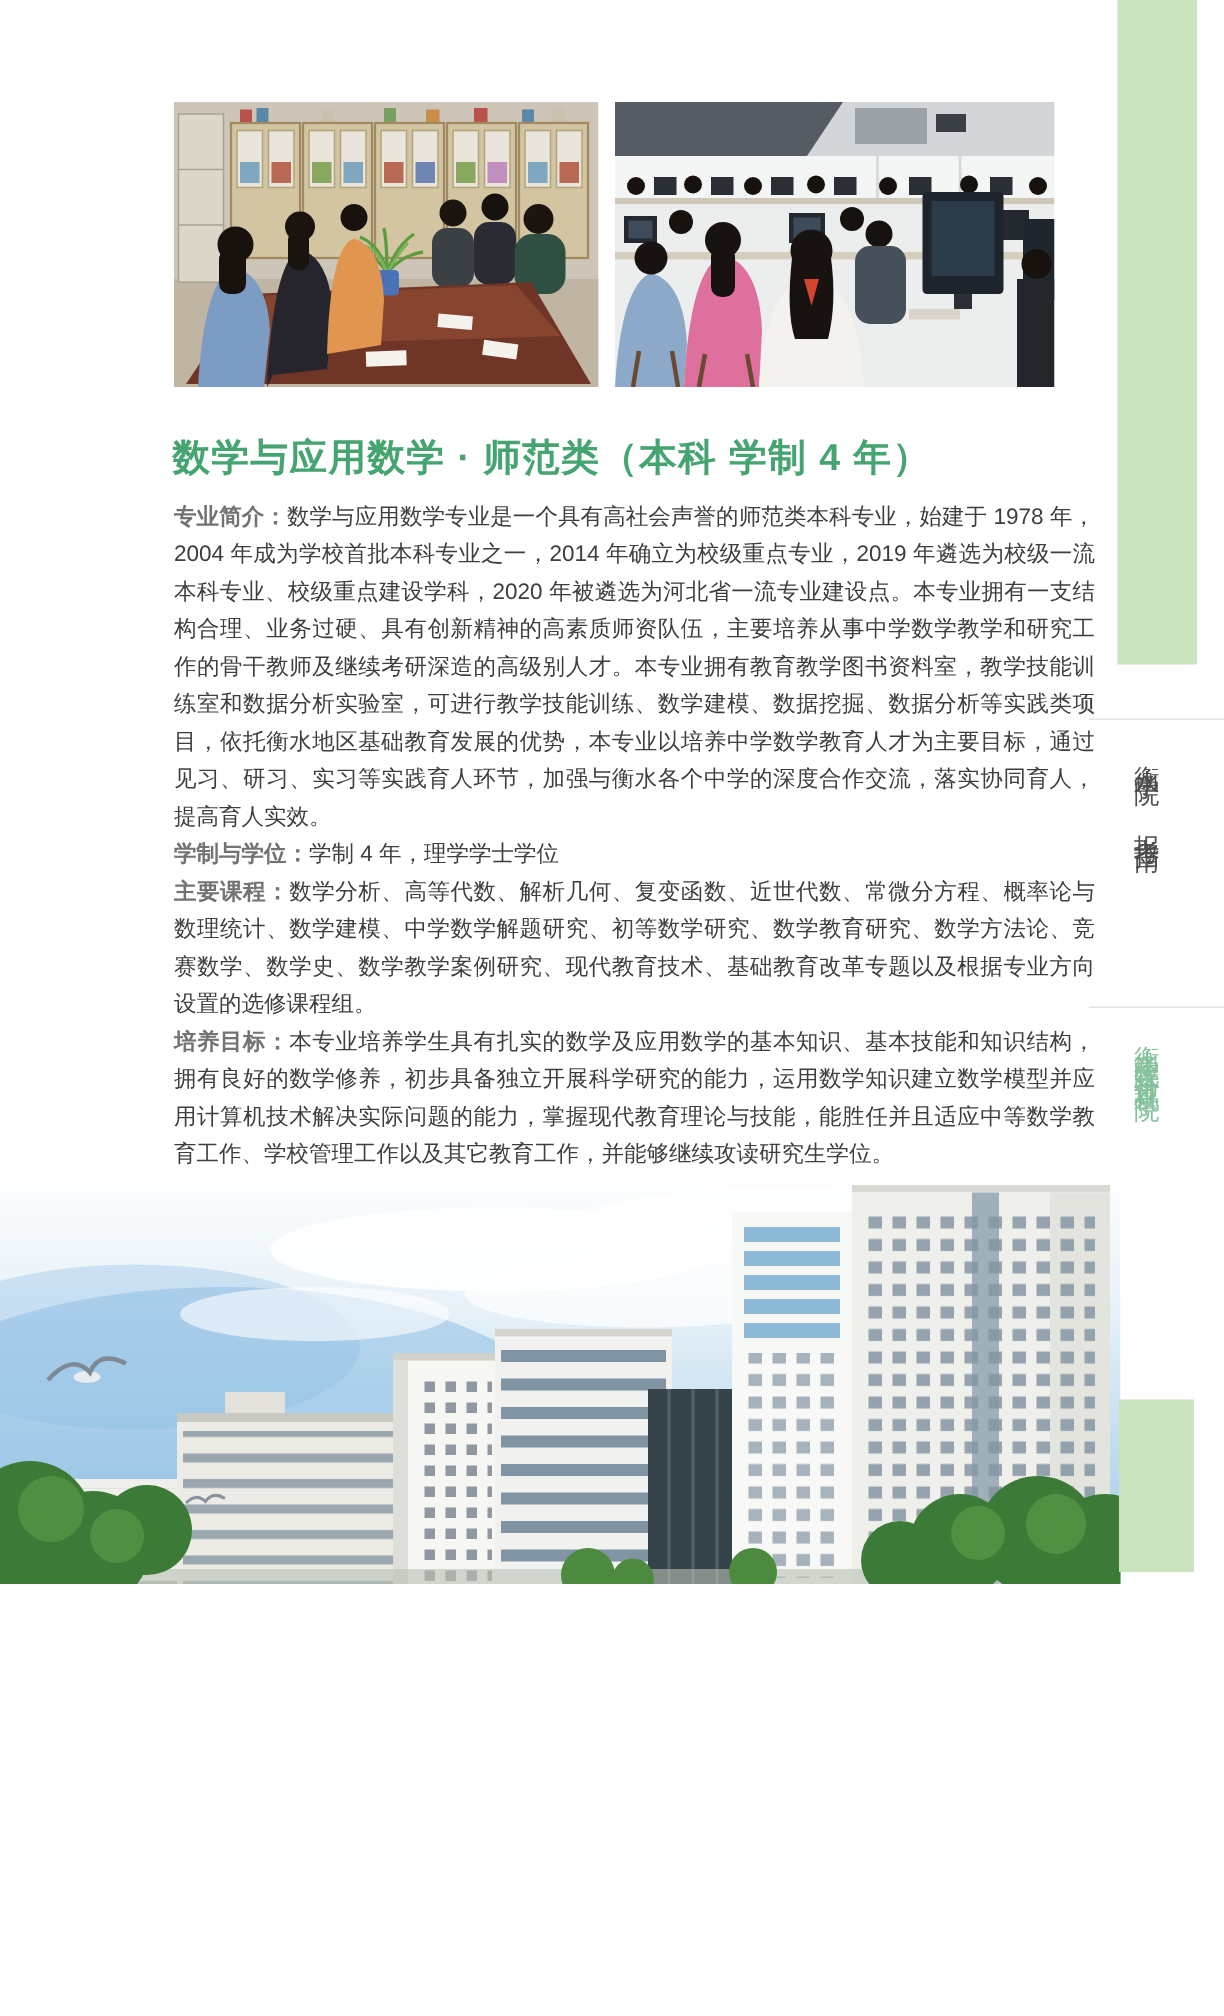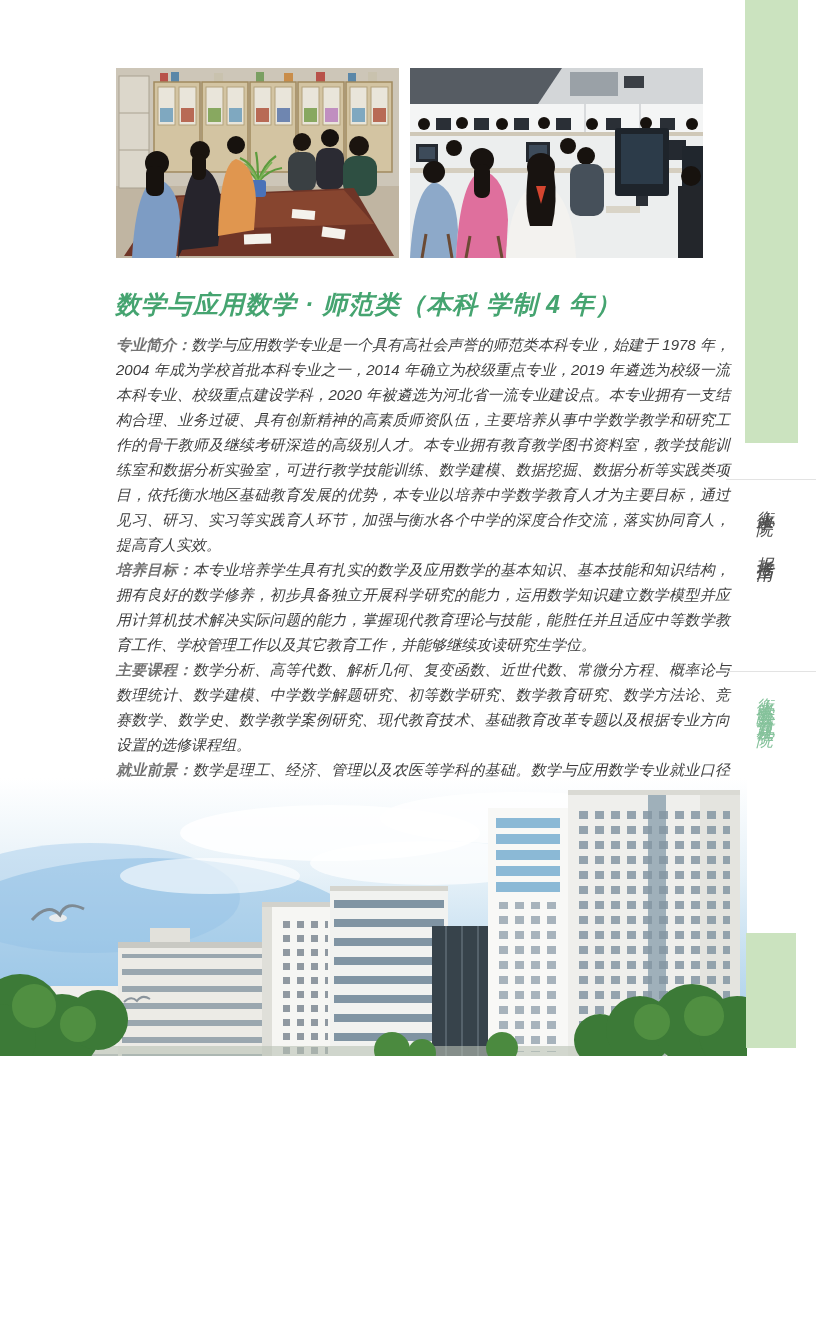--- a/index.html
+++ b/index.html
@@ -1,20 +1,19 @@
 <!DOCTYPE html>
 <html><head>
 <meta charset="utf-8">
 <style>
   html,body { margin:0; padding:0; background:#ffffff; }
   .page {
     position:relative; width:816px; height:1344px; margin:0 auto;
     background:#ffffff; overflow:hidden;
     font-family:"Liberation Sans", sans-serif;
-    font-style:italic;
   }
   
   .photos-row { position:absolute; left:116px; top:68px; width:587px; height:190px; display:flex; gap:11px; }
   .photo { height:190px; display:block; }
   .photo-left  { width:283px; }
   .photo-right { width:293px; }
   
   .title {
     position:absolute; left:115px; top:288px; margin:0;
     font-size:25px; font-weight:700; letter-spacing:1px;
@@ -207,22 +206,23 @@
         <line x1="60" y1="168" x2="56" y2="190"></line>
           <line x1="88" y1="168" x2="92" y2="190"></line>
       </g>
     </svg>
   </div>
 
   <h1 class="title">数学与应用数学 · 师范类（本科 学制 4 年）</h1>
 
   <div class="body-text">
     <p><b>专业简介：</b><span>数学与应用数学专业是一个具有高社会声誉的师范类本科专业，始建于 1978 年，2004 年成为学校首批本科专业之一，2014 年确立为校级重点专业，2019 年遴选为校级一流本科专业、校级重点建设学科，2020 年被遴选为河北省一流专业建设点。本专业拥有一支结构合理、业务过硬、具有创新精神的高素质师资队伍，主要培养从事中学数学教学和研究工作的骨干教师及继续考研深造的高级别人才。本专业拥有教育教学图书资料室，教学技能训练室和数据分析实验室，可进行教学技能训练、数学建模、数据挖掘、数据分析等实践类项目，依托衡水地区基础教育发展的优势，本专业以培养中学数学教育人才为主要目标，通过见习、研习、实习等实践育人环节，加强与衡水各个中学的深度合作交流，落实协同育人，提高育人实效。</span></p>
+    <p><b>学制与学位：</b><span>学制 4 年，理学学士学位</span></p>
+    <p><b>主要课程：</b><span>数学分析、高等代数、解析几何、复变函数、近世代数、常微分方程、概率论与数理统计、数学建模、中学数学解题研究、初等数学研究、数学教育研究、数学方法论、竞赛数学、数学史、数学教学案例研究、现代教育技术、基础教育改革专题以及根据专业方向设置的选修课程组。</span></p>
     <p><b>培养目标：</b><span>本专业培养学生具有扎实的数学及应用数学的基本知识、基本技能和知识结构，拥有良好的数学修养，初步具备独立开展科学研究的能力，运用数学知识建立数学模型并应用计算机技术解决实际问题的能力，掌握现代教育理论与技能，能胜任并且适应中等数学教育工作、学校管理工作以及其它教育工作，并能够继续攻读研究生学位。</span></p>
-    <p><b>主要课程：</b><span>数学分析、高等代数、解析几何、复变函数、近世代数、常微分方程、概率论与数理统计、数学建模、中学数学解题研究、初等数学研究、数学教育研究、数学方法论、竞赛数学、数学史、数学教学案例研究、现代教育技术、基础教育改革专题以及根据专业方向设置的选修课程组。</span></p>
     <p><b>就业前景：</b><span>数学是理工、经济、管理以及农医等学科的基础。数学与应用数学专业就业口径宽，能在中小学或其他教育机构从事数学教学和研究、教育管理的工作；能在企事业单位从事研究和管理等工作；亦能考取相关专业研究生。</span></p>
   </div>
 
   <svg class="campus" viewBox="0 0 747 278" preserveAspectRatio="none">
     <defs>
       <linearGradient id="sky" x1="0" y1="0" x2="0" y2="1">
         <stop offset="0" stop-color="#ffffff"></stop>
         <stop offset="0.35" stop-color="#e6f1f8"></stop>
         <stop offset="0.75" stop-color="#b9d8ee"></stop>
         <stop offset="1" stop-color="#9fc9e7"></stop>

